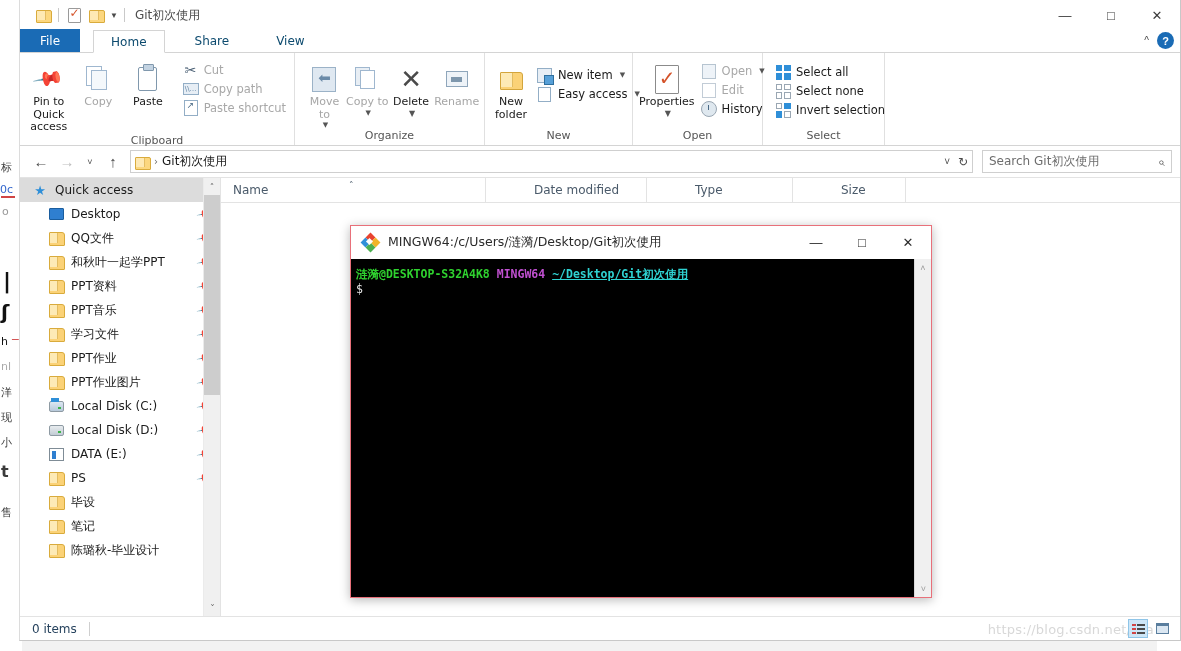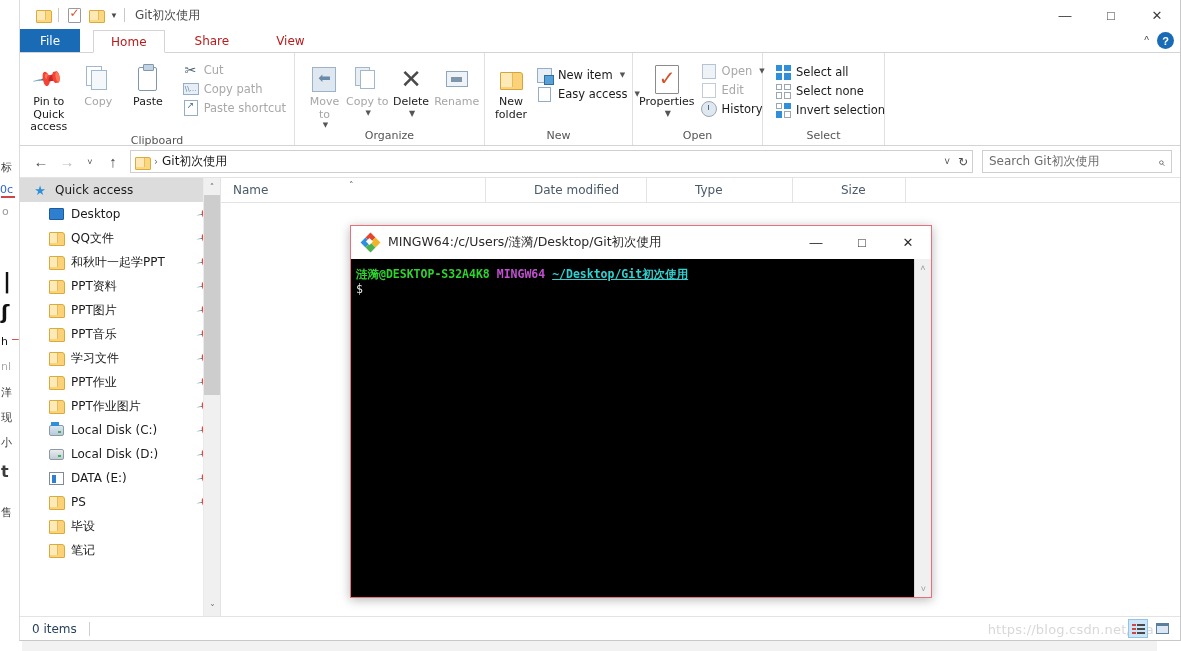--- a/index.html
+++ b/index.html
@@ -93,21 +93,21 @@
   }
 
   
   .tabstrip {
     height: 23px; background: #ffffff; display: flex; align-items: flex-end;
     position: relative; flex: 0 0 23px;
     border-bottom: 1px solid #d4d4d4;
     gap: 13px;
   }
   .tab {
-    height: 23px; padding: 0 17px; font-size: 12px; color: #b91c1c;
+    height: 23px; padding: 0 17px; font-size: 12px; color: #0c4a6e;
     display: flex; align-items: center;
     font-family: "DejaVu Sans", sans-serif;
   }
   .tab.file {
     background: #1a6bb5; color: #ffffff; padding: 0 20px;
   }
   .tab.active {
     background: #ffffff; border: 1px solid #d4d4d4; border-bottom: 1px solid #fff;
     margin-bottom: -1px; position: relative; z-index: 2;
   }
@@ -681,27 +681,20 @@
             <span class="nav-ico">
               <span class="nf"></span>
             </span>
             <span>PPT资料</span>
             <span class="pin-small">📌</span>
           </div>
           <div class="nav-item indent">
             <span class="nav-ico">
               <span class="nf"></span>
             </span>
-            <span>PPT图片</span>
-            <span class="pin-small">📌</span>
-          </div>
-          <div class="nav-item indent">
-            <span class="nav-ico">
-              <span class="nf"></span>
-            </span>
             <span>PPT音乐</span>
             <span class="pin-small">📌</span>
           </div>
           <div class="nav-item indent">
             <span class="nav-ico">
               <span class="nf"></span>
             </span>
             <span>学习文件</span>
             <span class="pin-small">📌</span>
           </div>
@@ -751,20 +744,26 @@
             <span class="nav-ico">
               <span class="nf"></span>
             </span>
             <span>毕设</span>
           </div>
           <div class="nav-item indent">
             <span class="nav-ico">
               <span class="nf"></span>
             </span>
             <span>笔记</span>
+          </div>
+          <div class="nav-item indent">
+            <span class="nav-ico">
+              <span class="nf"></span>
+            </span>
+            <span>陈璐秋-毕业设计</span>
           </div>
         </div>
       <div class="nav-scroll">
         <div class="sarrow">˄</div>
         <div class="sthumb"></div>
         <div class="sarrow bottom">˅</div>
       </div>
     </div>
 
     <div class="filelist">

